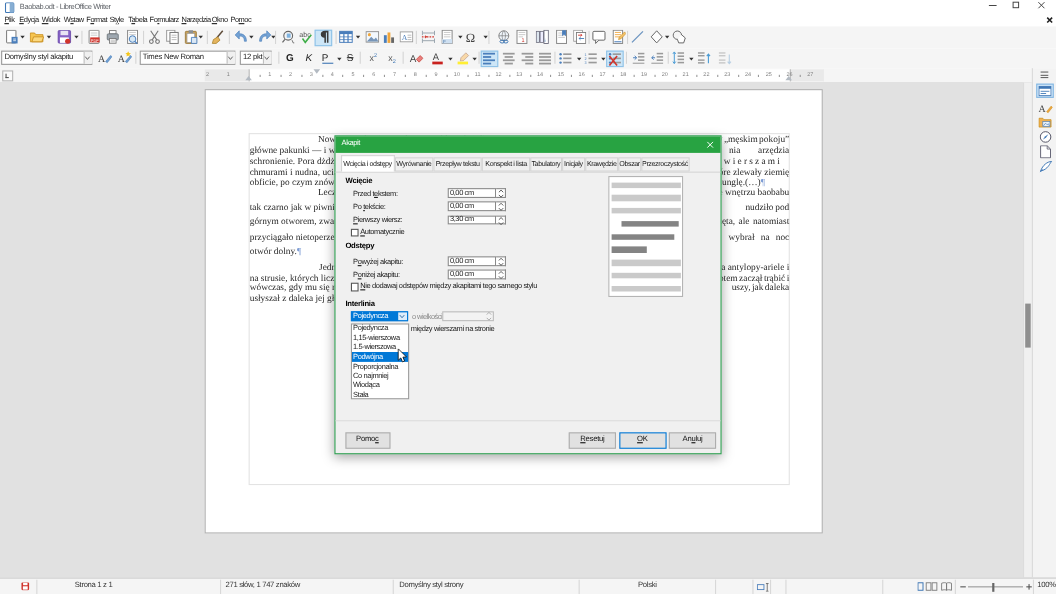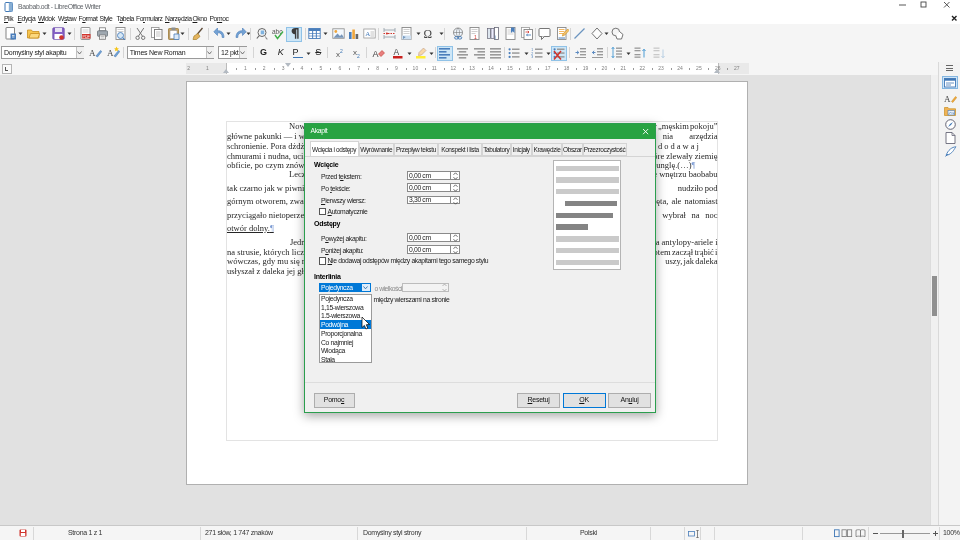--- a/index.html
+++ b/index.html
@@ -629,34 +629,34 @@
 
 <div class="abs" style="left:186px;top:81px;width:562px;height:404px;background:#ffffff;border:1px solid #b0b0b0;box-sizing:border-box;"></div>
 
 <div class="abs" style="left:226px;top:121px;width:492px;height:320px;border:1px solid #e3e3e3;box-sizing:border-box;"></div>
 <div id="doctext">
     <div style="position:absolute;left:289px;top:122.2px;line-height:8px;" class="doc abs">Nowe mieszkanie urządzono szybko; złożyli</div>
     <div style="position:absolute;right:242.5px;top:122.2px;line-height:8.5px;word-spacing:-0.8px;" class="doc abs">w „męskim pokoju”</div>
     <div style="position:absolute;left:227px;top:132.2px;line-height:8px;" class="doc abs">główne pakunki — i w ogóle cały dobytek,</div>
     <div style="position:absolute;right:242.5px;top:132.2px;line-height:8.5px;word-spacing:14px;" class="doc abs">nia arzędzia</div>
     <div style="position:absolute;left:227px;top:141.7px;line-height:8px;" class="doc abs">schronienie. Pora dżdżysta trwała jeszcze</div>
-    <div style="position:absolute;left:658px;top:141.7px;line-height:8.5px;letter-spacing:2px;" class="doc abs">dodawaj</div>
+    <div style="position:absolute;left:658px;top:141.7px;line-height:8.5px;letter-spacing:2px;" class="doc abs">wierszami</div>
     <div style="position:absolute;left:227px;top:151.7px;line-height:8px;" class="doc abs">chmurami i nudna, uciążliwa; bywały dni</div>
     <div style="position:absolute;right:242.5px;top:151.7px;line-height:8.5px;word-spacing:0px;" class="doc abs">które zlewały ziemię</div>
     <div style="position:absolute;left:227px;top:160.89999999999998px;line-height:8px;" class="doc abs">obficie, po czym znów rozpalone słońce</div>
     <div style="position:absolute;left:648.3px;top:160.89999999999998px;line-height:8.5px;" class="doc abs">dżunglę.(…)<span style="color:#7d9cd4">¶</span></div>
     <div style="position:absolute;left:289px;top:169.7px;line-height:8px;" class="doc abs">Lecz tymczasem w pniu drzewa było</div>
     <div style="position:absolute;right:242.5px;top:169.7px;line-height:8.5px;word-spacing:0px;" class="doc abs">we wnętrzu baobabu</div>
     <div style="position:absolute;left:227px;top:183.89999999999998px;line-height:8px;" class="doc abs">tak czarno jak w piwnicy, więc Staś</div>
     <div style="position:absolute;right:242.5px;top:183.89999999999998px;line-height:8.5px;word-spacing:-0.5px;" class="doc abs">nudziło pod</div>
     <div style="position:absolute;left:227px;top:196.7px;line-height:8px;" class="doc abs">górnym otworem, zwanym oknem, pęk</div>
     <div style="position:absolute;right:242.5px;top:196.7px;line-height:8.5px;word-spacing:1px;" class="doc abs">zwierzęta, ale natomiast</div>
     <div style="position:absolute;left:227px;top:210.5px;line-height:8px;" class="doc abs">przyciągało nietoperze, więc zasłaniał i</div>
     <div style="position:absolute;right:242.5px;top:210.5px;line-height:8.5px;word-spacing:3.5px;" class="doc abs">wybrał na noc</div>
-    <div style="position:absolute;left:227px;top:223.89999999999998px;line-height:8px;text-decoration:underline;" class="doc abs">otwór dolny.<span style="color:#7d9cd4">¶</span></div>
+    <div style="position:absolute;left:227px;top:223.89999999999998px;line-height:8px;" class="doc abs">otwór dolny.<span style="color:#7d9cd4">¶</span></div>
     <div style="position:absolute;left:290px;top:238px;line-height:8px;" class="doc abs">Jednego dnia Staś wybrał się polować</div>
     <div style="position:absolute;right:242.5px;top:238px;line-height:8.5px;word-spacing:0px;" class="doc abs">na antylopy-ariele i</div>
     <div style="position:absolute;left:227px;top:247.89999999999998px;line-height:8px;" class="doc abs">na strusie, których liczne stada pojawiały</div>
     <div style="position:absolute;right:242.5px;top:247.89999999999998px;line-height:8.5px;word-spacing:-0.8px;" class="doc abs">otem zaczął trąbić i</div>
     <div style="position:absolute;left:227px;top:256.7px;line-height:8px;" class="doc abs">wówczas, gdy mu się nudziło, nastawiał</div>
     <div style="position:absolute;right:242.5px;top:256.7px;line-height:8.5px;word-spacing:-0.8px;" class="doc abs">uszy, jak daleka</div>
     <div style="position:absolute;left:227px;top:266.5px;line-height:8px;" class="doc abs">usłyszał z daleka jej głosy dobiegające</div>
   </div>
 
 <div class="abs" style="left:930px;top:75px;width:8px;height:450px;background:#f0f0f0;border-left:1px solid #dcdcdc;box-sizing:border-box;"></div>

